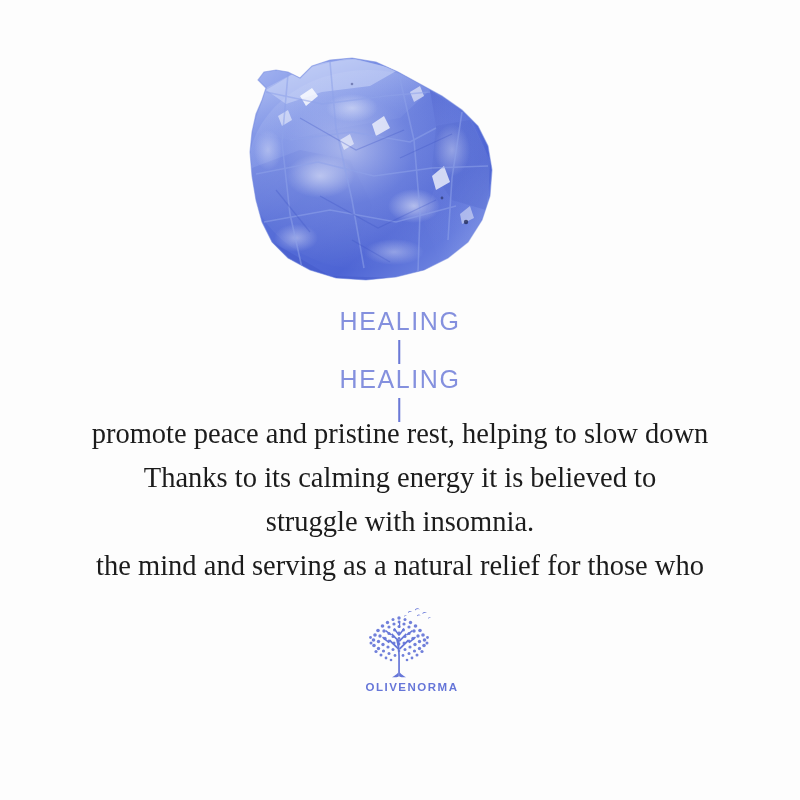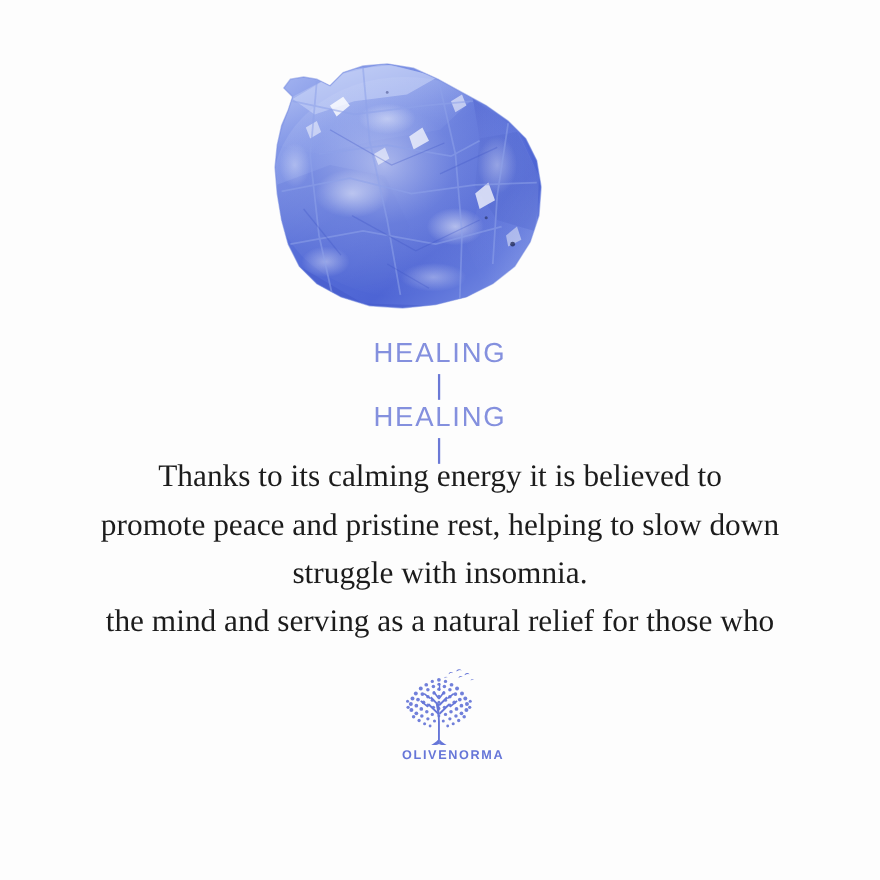--- a/index.html
+++ b/index.html
@@ -229,22 +229,22 @@
 
 
   <div class="subtitle">
     <span>HEALING</span>
     <span class="sep">|</span>
     <span>HEALING</span>
     <span class="sep">|</span>
   </div>
 
   <p class="body-text">
+    <span class="ln">promote peace and pristine rest, helping to slow down</span>
     <span class="ln">Thanks to its calming energy it is believed to</span>
-    <span class="ln">promote peace and pristine rest, helping to slow down</span>
     <span class="ln">struggle with insomnia.</span>
     <span class="ln">the mind and serving as a natural relief for those who</span>
   </p>
 
   <div class="logo-wrap">
     <svg class="logo-mark" viewBox="0 0 84 74" aria-label="Tree logo">
       <g fill="#6676d8">
 
         <path d="M40.2,70.5 L40.2,50 C40.2,44 39.2,39 38.2,34 L41.6,34
                  C40.8,39.5 41.9,45 41.9,50 L41.9,70.5 Z"></path>

